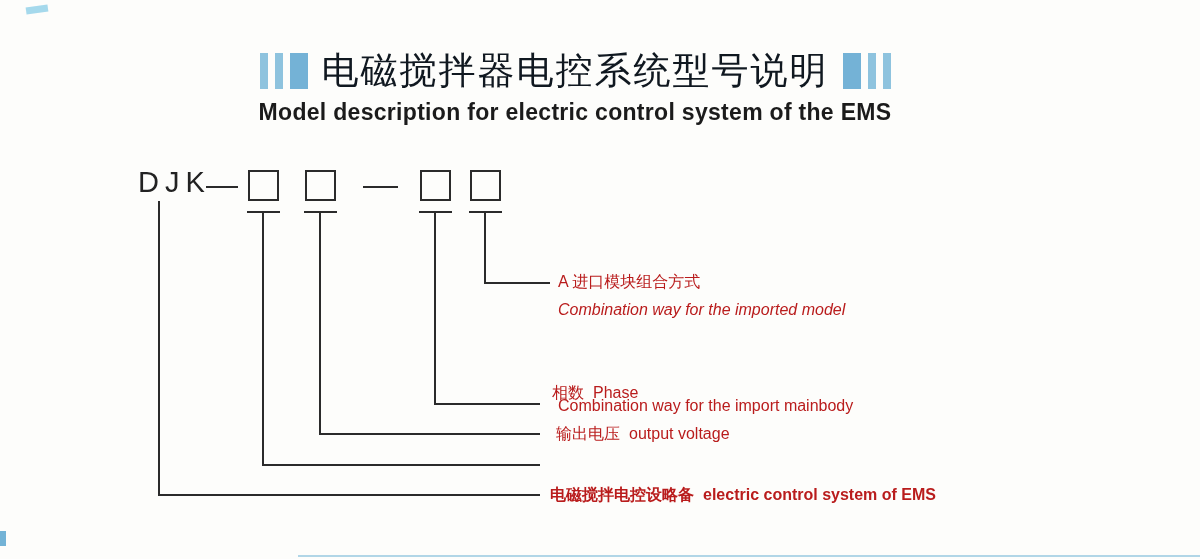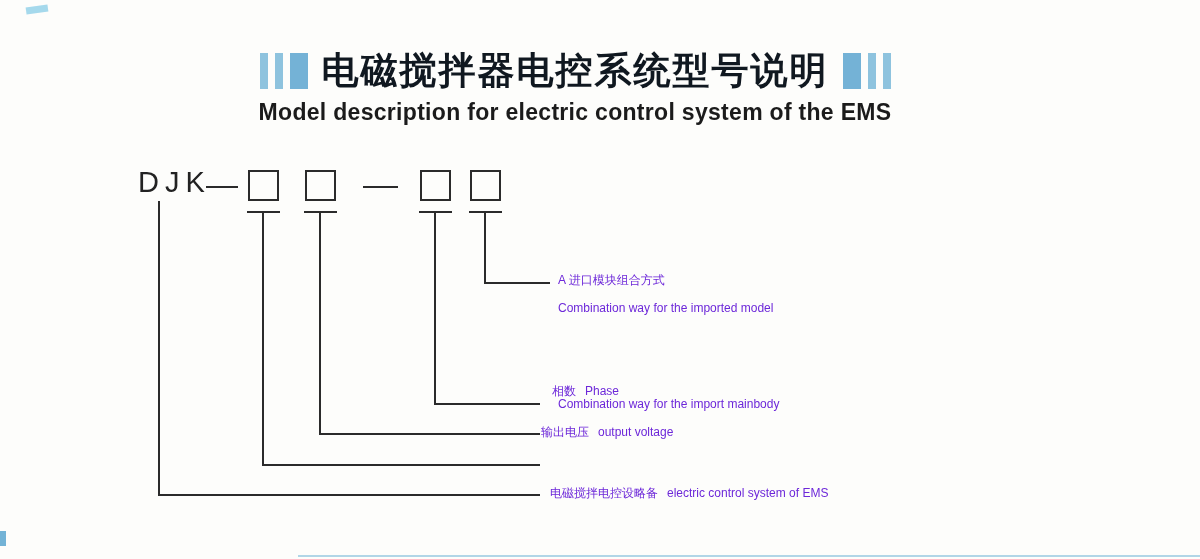--- a/index.html
+++ b/index.html
@@ -18,21 +18,21 @@
     display:flex; justify-content:center; align-items:center;
     transform:translateX(-25px);
   }
   .bar-group { display:flex; align-items:center; gap:7px; }
   .bar-group.left  { margin-right:14px; }
   .bar-group.right { margin-left:14px; }
   .bar { height:36px; background:#7fb9da; }
   .bar.thin  { width:8px;  background:#8ec3de; }
   .bar.thick { width:18px; background:#74b2d6; }
   .title-zh {
-    font-size:37px; font-weight:bold; letter-spacing:2px;
+    font-size:37px; font-weight:normal; letter-spacing:2px;
     color:#101820; white-space:nowrap;
   }
   .title-en {
     position:absolute; top:99px; left:0; right:0;
     transform:translateX(-25px);
     text-align:center;
     font-size:23px; font-weight:bold; color:#1b1b1b;
     letter-spacing:0.3px;
   }
 
@@ -45,21 +45,21 @@
     background:transparent;
   }
   .model-prefix {
     position:absolute; left:138px; top:166px;
     font-size:29px; letter-spacing:6px; color:#222;
   }
 
   
   .callout {
     position:absolute;
-    font-size:12px; color:#6d28d9; white-space:nowrap;
+    font-size:16px; color:#b91c1c; white-space:nowrap;
   }
   .callout .en-inline { margin-left:9px; }
 
   
   .artifact { position:absolute; background:#8fd0e8; }
   .artifact-topleft { left:26px; top:6px; width:22px; height:7px; transform:rotate(-8deg); opacity:.8; }
   .artifact-leftedge { left:0; top:531px; width:6px; height:15px; background:#5aa6cf; opacity:.85; }
   .artifact-bottomline { left:298px; top:555px; width:902px; height:2px; background:#a9d2e4; opacity:.9; }
 </style>
 </head>
@@ -105,29 +105,29 @@
   <div class="vline" style="left:434px; top:213px; height:192px;"></div>
   <div class="vline" style="left:484px; top:213px; height:71px;"></div>
 
   <div class="hline" style="left:484px; top:282px; width:66px;"></div>
   <div class="hline" style="left:434px; top:403px; width:106px;"></div>
   <div class="hline" style="left:319px; top:433px; width:221px;"></div>
   <div class="hline" style="left:262px; top:464px; width:278px;"></div>
   <div class="hline" style="left:158px; top:494px; width:382px;"></div>
 
   <div class="callout" style="left:558px; top:272px;">A 进口模块组合方式</div>
-  <div class="callout" style="left:558px; top:301px;">Combination way for the imported model</div>
+  <div class="callout" style="left:558px; top:301px;font-style:italic;">Combination way for the imported model</div>
   <div class="callout" style="left:558px; top:361px;margin-top:36px;">Combination way for the import mainbody</div>
 
   <div class="callout" style="left:552px; top:383px;">
     <span>相数</span><span class="en-inline">Phase</span>
   </div>
 
-  <div class="callout" style="left:541px; top:424px;">
+  <div class="callout" style="left:556px; top:424px;">
     <span>输出电压</span><span class="en-inline">output voltage</span>
   </div>
 
 
-  <div class="callout" style="left:550px; top:485px;">
+  <div class="callout" style="left:550px; top:485px;font-weight:bold;">
     <span>电磁搅拌电控设略备</span><span class="en-inline">electric control system of EMS</span>
   </div>
 
 </div>
 
 </body></html>

